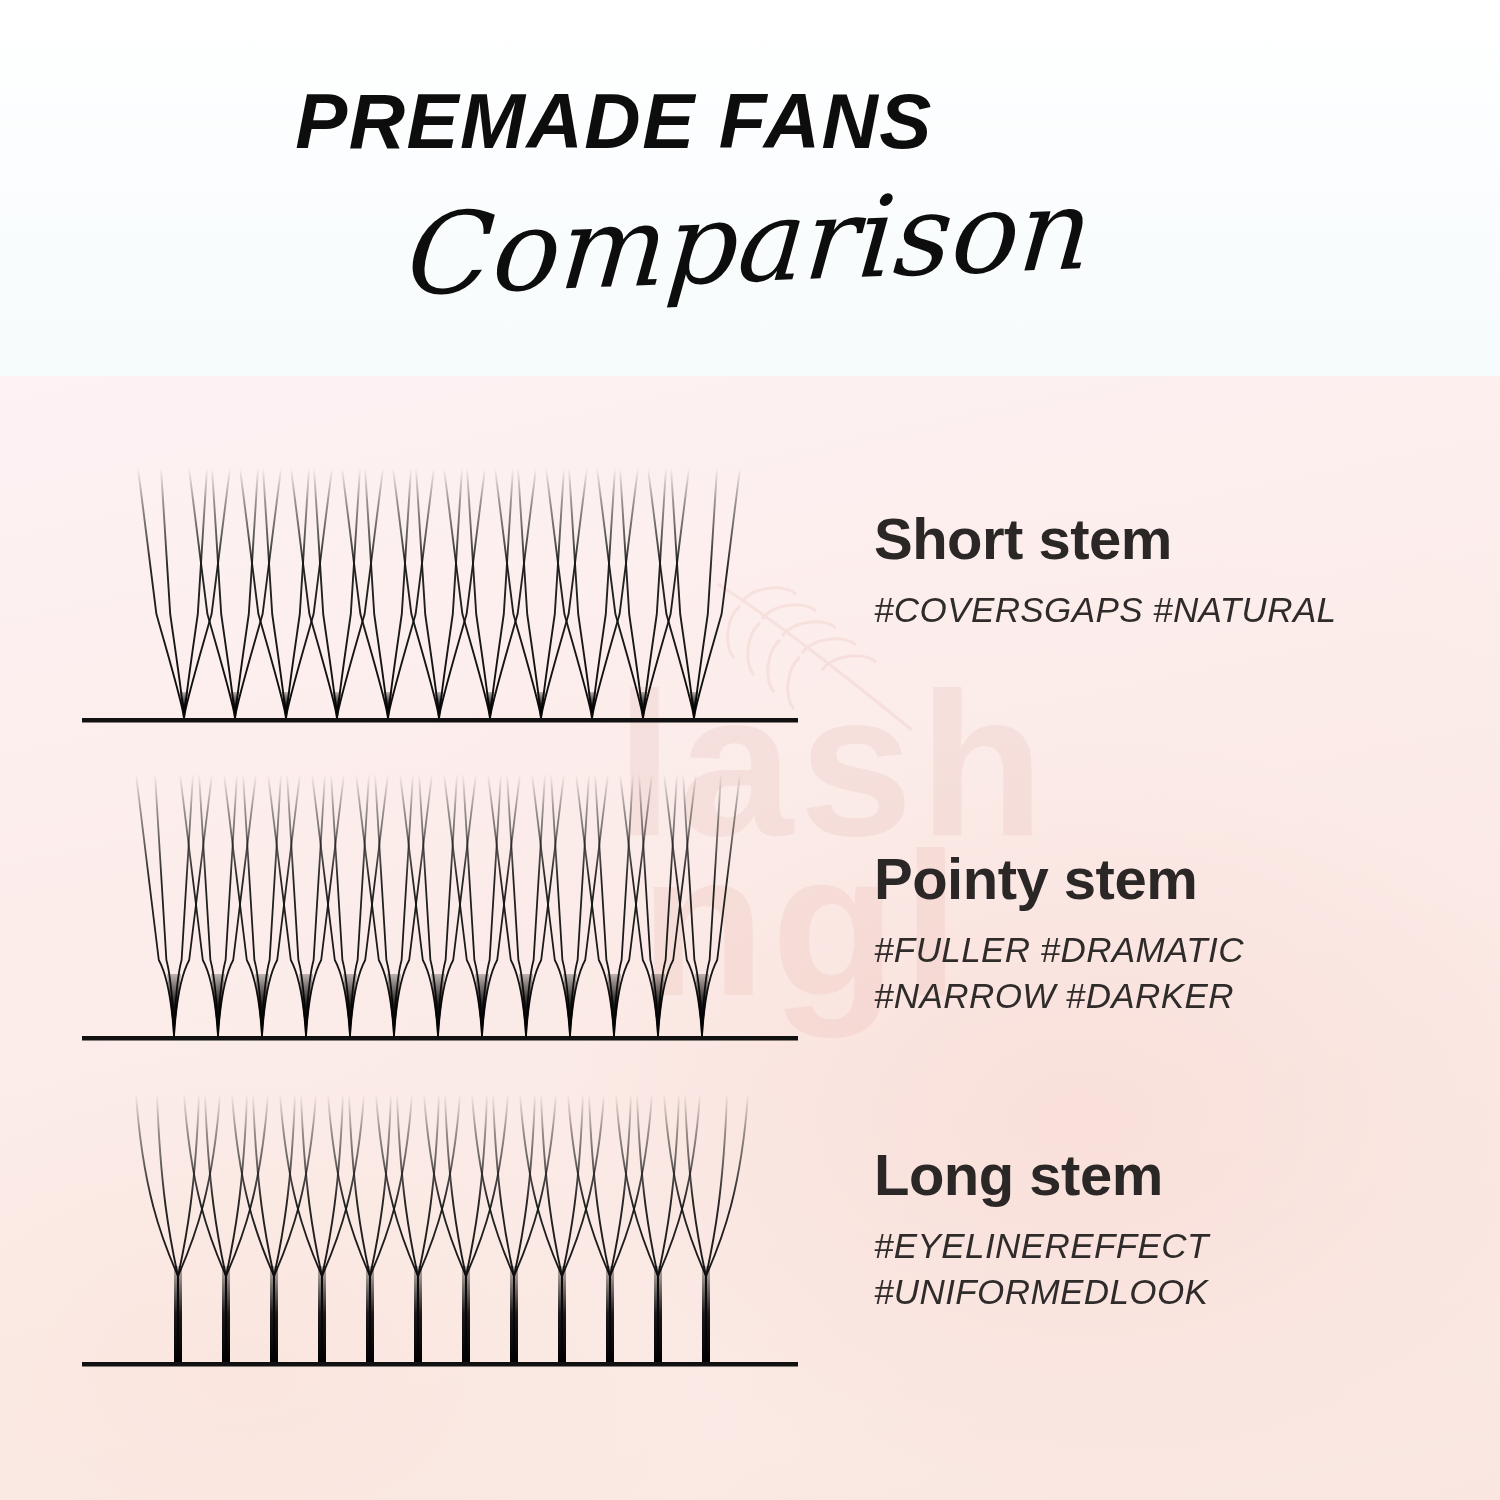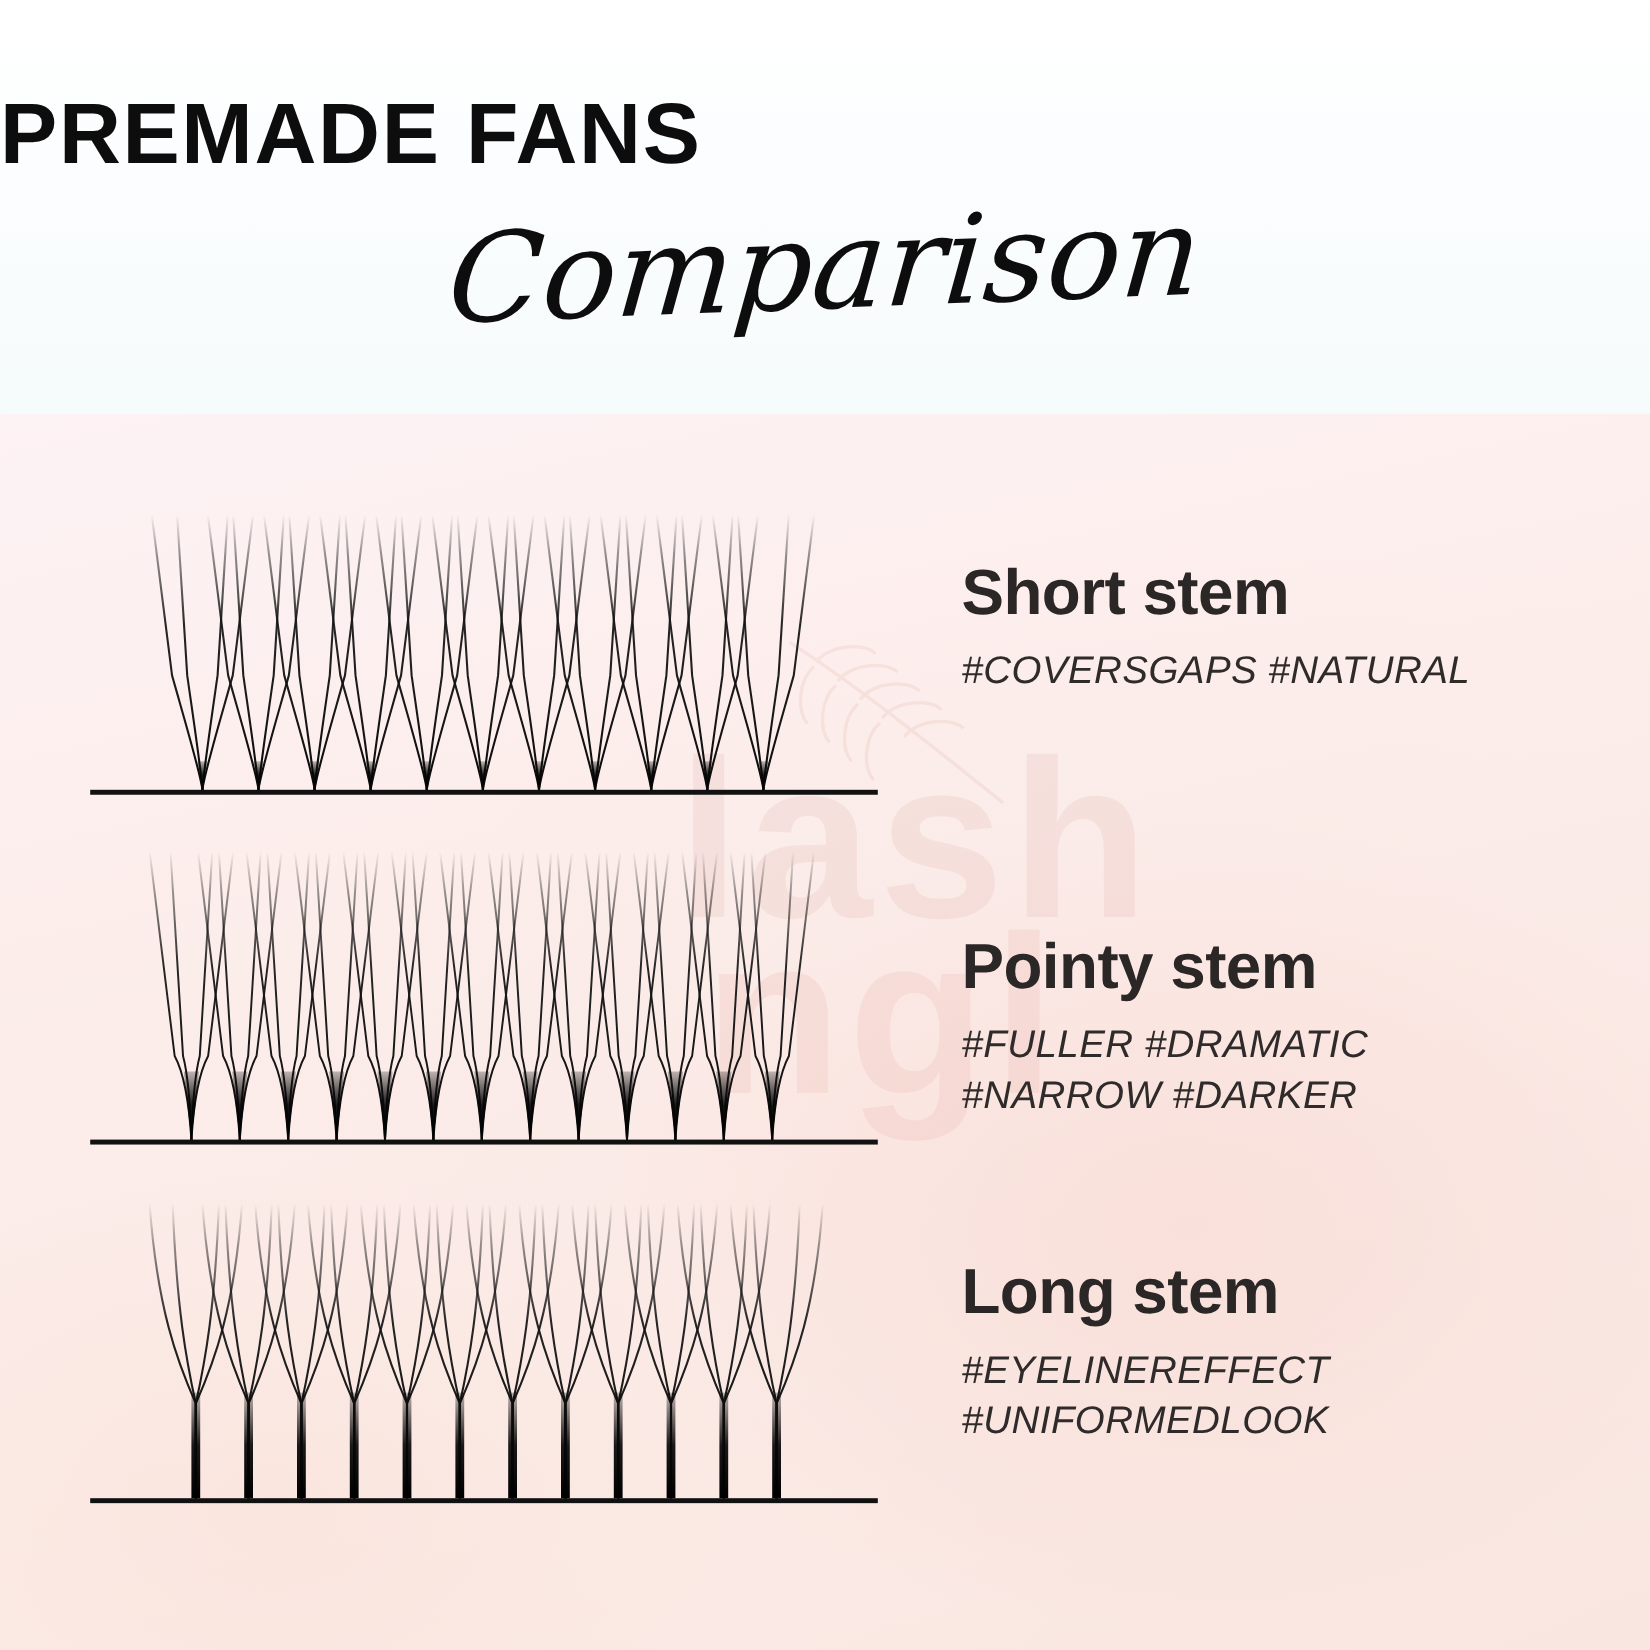--- a/index.html
+++ b/index.html
@@ -19,27 +19,28 @@
   .header-band {
     position: absolute;
     left: 0; top: 0;
     width: 1500px; height: 376px;
     background: linear-gradient(180deg, #ffffff 0%, #fbfdfe 45%, #f6fbfc 100%);
   }
   .title-main {
     position: absolute;
     left: 0; top: 82px;
     width: 1228px;
-    text-align: left;
+    text-align: center;
     font-family: "Liberation Sans", sans-serif;
     font-weight: 700;
     font-size: 78px;
     letter-spacing: 1.5px;
     color: #0d0d0d;
     line-height: 1;
+    font-style: italic;
   }
   .title-script {
     position: absolute;
     left: 0; top: 170px;
     width: 1500px;
     text-align: center;
     font-family: "DejaVu Serif", serif;
     font-style: italic;
     font-weight: 400;
     font-size: 112px;

